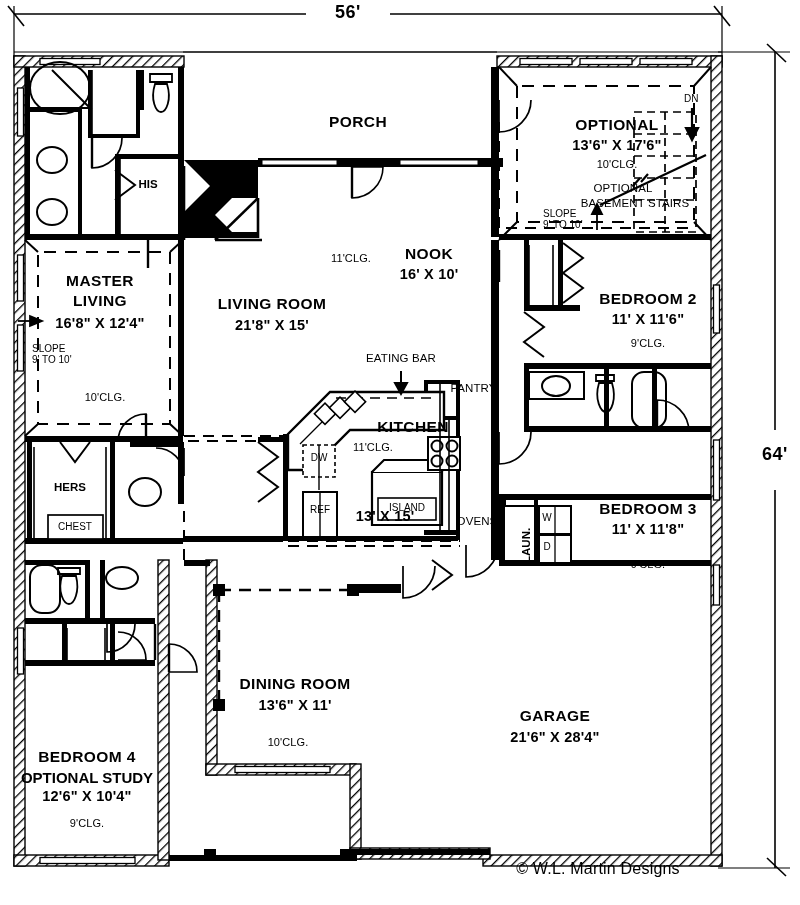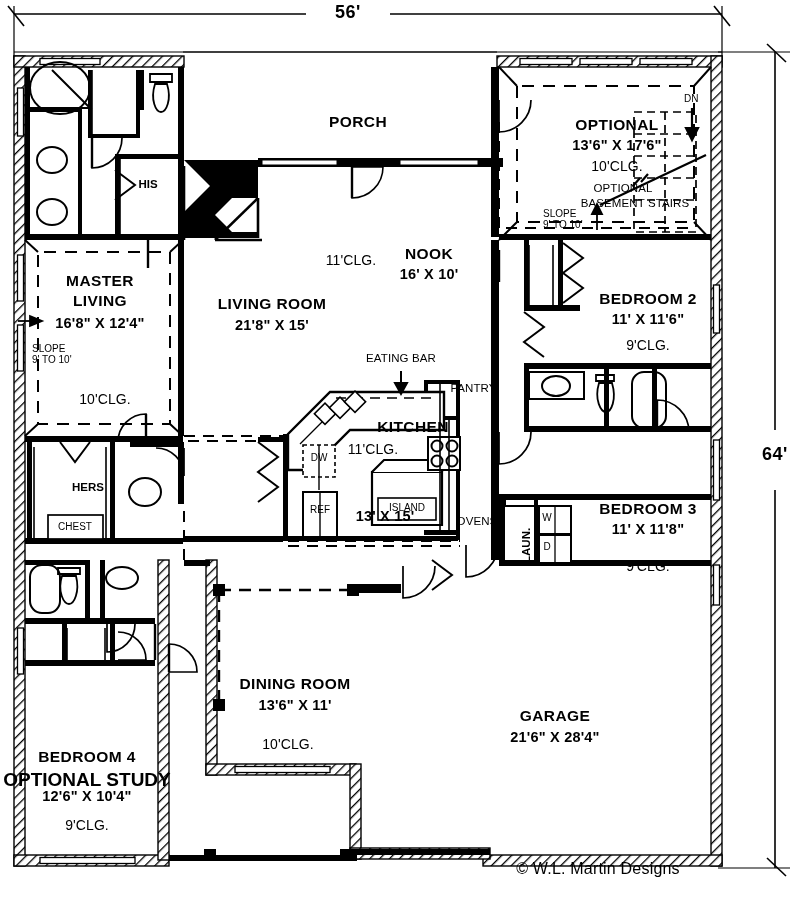--- a/index.html
+++ b/index.html
@@ -2,21 +2,21 @@
 <html><head>
 <meta charset="utf-8">
 <style>
   html,body{margin:0;padding:0;background:#ffffff;}
   body{width:800px;height:905px;font-family:"Liberation Sans",sans-serif;color:#000;}
   #plan{position:relative;width:800px;height:905px;overflow:hidden;background:#fff;}
   svg{position:absolute;left:0;top:0;}
   .lbl{position:absolute;white-space:nowrap;color:#000;font-family:"Liberation Sans",sans-serif;}
   .rm-lg{font-size:15.5px;font-weight:bold;letter-spacing:.4px;}
   .dim{font-size:14.5px;font-weight:bold;letter-spacing:.2px;}
-  .clg{font-size:14px;font-weight:normal;letter-spacing:.1px;}
+  .clg{font-size:11px;font-weight:normal;letter-spacing:.1px;}
   .sm{font-size:11.5px;font-weight:normal;letter-spacing:.1px;}
   .sm-b{font-size:11.5px;font-weight:bold;}
   .tiny{font-size:10px;font-weight:normal;}
   .tiny2{font-size:10px;font-weight:normal;}
   .ctr{transform:translateX(-50%);text-align:center;}
   .overall{font-size:18px;font-weight:bold;letter-spacing:.5px;}
   .copy{font-size:16px;font-weight:normal;letter-spacing:.2px;}
   .vert{transform:rotate(-90deg);transform-origin:left top;}
 </style>
 </head>
@@ -404,21 +404,21 @@
 <div class="lbl tiny" style="left:543px;top:219px;">9' TO 10'</div>
 
 <div class="lbl rm-lg ctr" style="left:100px;top:272px;">MASTER</div>
 <div class="lbl rm-lg ctr" style="left:100px;top:292px;">LIVING</div>
 <div class="lbl dim ctr" style="left:100px;top:315px;">16'8" X 12'4"</div>
 <div class="lbl tiny" style="left:32px;top:343px;">SLOPE</div>
 <div class="lbl tiny" style="left:32px;top:354px;">9' TO 10'</div>
 <div class="lbl clg ctr" style="left:105px;top:391px;">10'CLG.</div>
 
 <div class="lbl sm-b ctr" style="left:148px;top:178px;text-align:center;">HIS</div>
-<div class="lbl sm-b ctr" style="left:70px;top:481px;padding-left:36px;">HERS</div>
+<div class="lbl sm-b ctr" style="left:70px;top:481px;">HERS</div>
 <div class="lbl tiny2 ctr" style="left:75px;top:521px;">CHEST</div>
 
 <div class="lbl rm-lg ctr" style="left:272px;top:295px;">LIVING ROOM</div>
 <div class="lbl dim ctr" style="left:272px;top:317px;">21'8" X 15'</div>
 <div class="lbl clg ctr" style="left:351px;top:252px;">11'CLG.</div>
 
 <div class="lbl rm-lg ctr" style="left:429px;top:245px;">NOOK</div>
 <div class="lbl dim ctr" style="left:429px;top:266px;">16' X 10'</div>
 
 <div class="lbl rm-lg ctr" style="left:413px;top:418px;">KITCHEN</div>
@@ -437,21 +437,21 @@
 
 <div class="lbl rm-lg ctr" style="left:648px;top:290px;">BEDROOM 2</div>
 <div class="lbl dim ctr" style="left:648px;top:311px;">11' X 11'6"</div>
 <div class="lbl clg ctr" style="left:648px;top:337px;">9'CLG.</div>
 
 <div class="lbl rm-lg ctr" style="left:648px;top:500px;">BEDROOM 3</div>
 <div class="lbl dim ctr" style="left:648px;top:521px;">11' X 11'8"</div>
 <div class="lbl clg ctr" style="left:648px;top:558px;">9'CLG.</div>
 
 <div class="lbl rm-lg ctr" style="left:87px;top:748px;">BEDROOM 4</div>
-<div class="lbl ctr" style="left:87px;top:769px;font-size:19px;font-weight:bold;">OPTIONAL STUDY</div>
+<div class="lbl ctr" style="left:87px;top:769px;font-size:15px;font-weight:bold;">OPTIONAL STUDY</div>
 <div class="lbl dim ctr" style="left:87px;top:788px;">12'6" X 10'4"</div>
 <div class="lbl clg ctr" style="left:87px;top:817px;">9'CLG.</div>
 
 <div class="lbl rm-lg ctr" style="left:295px;top:675px;">DINING ROOM</div>
 <div class="lbl dim ctr" style="left:295px;top:697px;">13'6" X 11'</div>
 <div class="lbl clg ctr" style="left:288px;top:736px;">10'CLG.</div>
 
 <div class="lbl rm-lg ctr" style="left:555px;top:707px;">GARAGE</div>
 <div class="lbl dim ctr" style="left:555px;top:729px;">21'6" X 28'4"</div>
 

